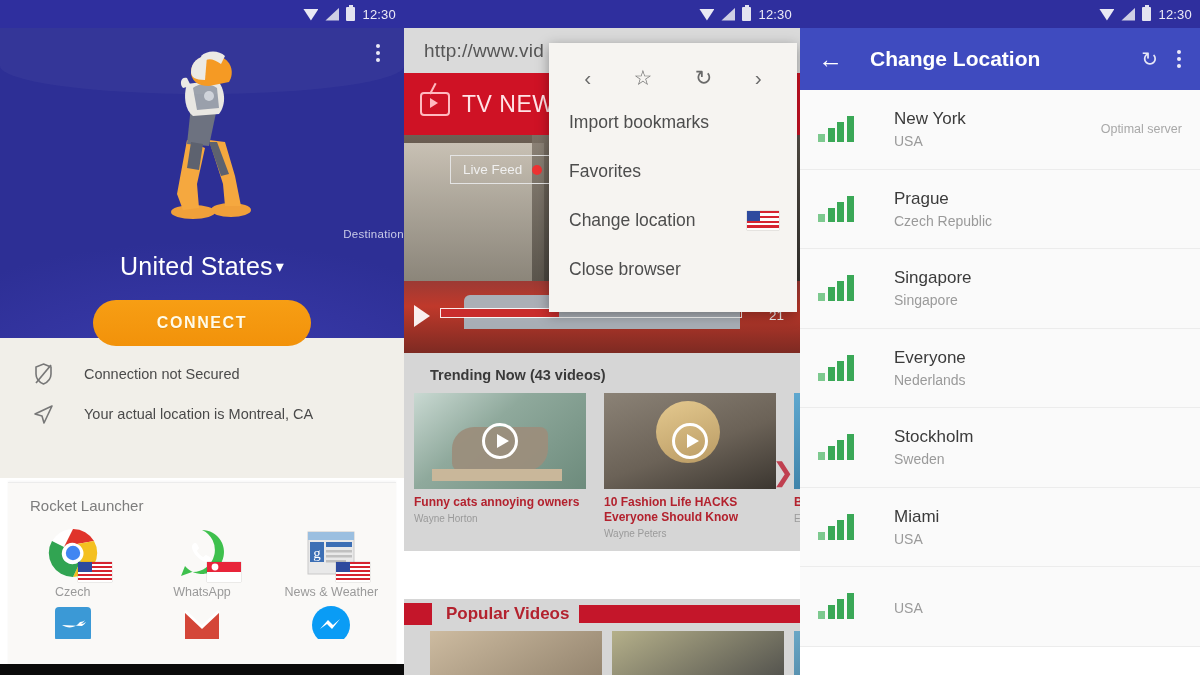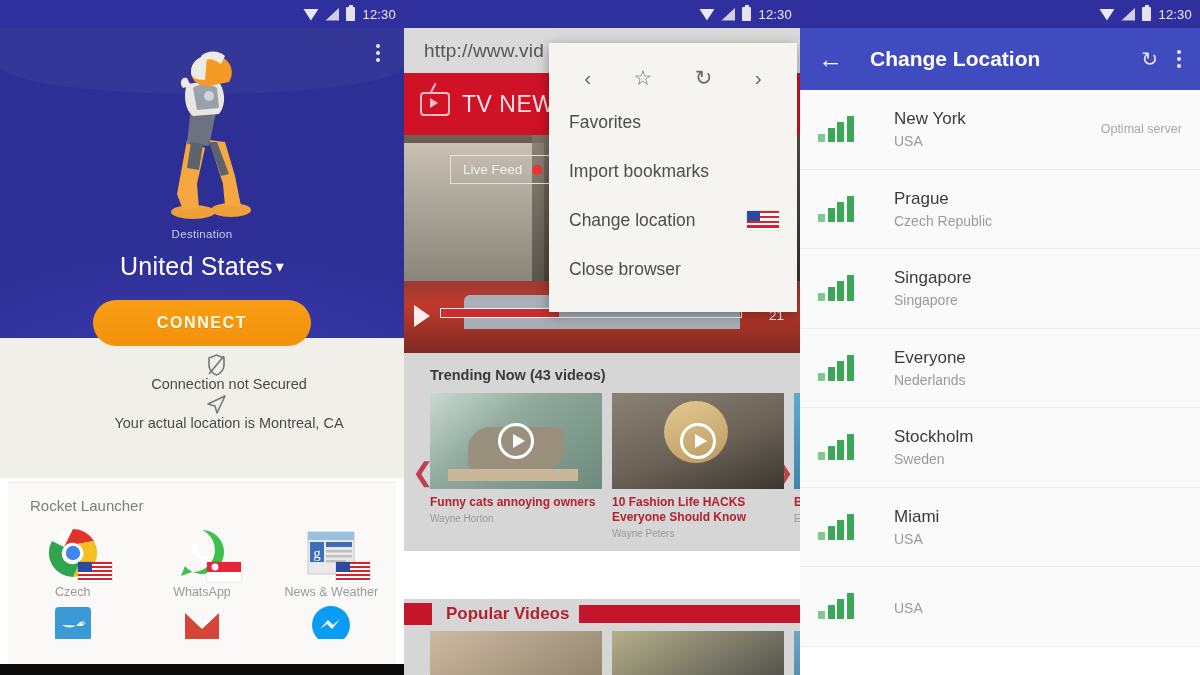--- a/index.html
+++ b/index.html
@@ -59,42 +59,42 @@
     display: flex; flex-direction: column; gap: 3px; z-index: 5;
     padding: 4px;
   }
   .vpn-dots i { width: 4px; height: 4px; border-radius: 50%; background: #e9e9f7; display:block; }
 
   .mascot { position: absolute; left: 0; right: 0; top: 16px; height: 190px;
             display: flex; justify-content: center; }
   .mascot svg { display:block; }
 
   .dest-label {
-    position:absolute; top: 200px; left:0; right:0; text-align:center;
+    position:absolute; top: 200px; left:0; right:0; text-align:right;
     color:#c9cbe8; font-size: 11.5px; letter-spacing: .3px;
   }
   .dest-value {
     position:absolute; top: 224px; left:0; right:0; text-align:center;
     color:#ffffff; font-size: 25px; font-weight: 400; letter-spacing: .2px;
   }
   .dest-caret { font-size: 16px; color:#fff; margin-left:3px; vertical-align: 3px;}
   .connect-btn {
     position:absolute; top: 272px; left: 50%; transform: translateX(-50%);
     width: 218px; height: 46px; border-radius: 26px;
     background: linear-gradient(180deg,#f79e14,#f2920a);
     color:#fffbe8; font-size: 16px; font-weight: 700; letter-spacing: 1.6px;
     display:flex; align-items:center; justify-content:center;
     border: none; cursor: pointer; font-family:"Liberation Sans", sans-serif;
     text-shadow: 0 1px 0 rgba(0,0,0,.08);
   }
 
   .status-list {
     background:#f1efe9; padding: 16px 0 14px 0; height: 140px;
   }
-  .status-row { display:flex; align-items:center; height: 40px; padding-left: 28px; flex-direction: column; }
+  .status-row { display:flex; align-items:center; height: 40px; padding-left: 28px; }
   .status-ico { width: 30px; display:flex; justify-content:center; color:#656565; }
   .status-txt { font-size: 14.5px; color:#4a4a4a; margin-left: 26px; }
 
   .launcher {
     margin: 4px 8px 0 8px; background:#faf9f7;
     border-top:1px solid #ececec; padding: 14px 0 0 0; height: 190px;
     box-shadow: 0 -1px 2px rgba(0,0,0,.04);
   }
   .launcher-title { font-size: 15px; color:#7d7d7d; padding-left: 22px; margin-bottom: 12px;}
   .apps-grid { display:grid; grid-template-columns: repeat(3,1fr); row-gap: 6px; }
@@ -145,21 +145,21 @@
      border-top:11px solid transparent; border-bottom:11px solid transparent;}
   .vtrack { position:absolute; left:36px; right:58px; bottom:35px; height:10px;
      border:1.6px solid rgba(255,255,255,.9); }
   .vtrack i { position:absolute; left:0; top:0; bottom:0; width:118px; background:#c92d2d; display:block;}
   .vtime { position:absolute; right:16px; bottom:30px; color:#f2f2f2; font-size:13.5px;}
 
   .trending {
     background:#d6d6d6; padding: 14px 0 12px 0; position:relative;
   }
   .tr-title { font-size:14.5px; color:#3a3a3a; font-weight:700; padding-left:26px; margin-bottom:10px; }
-  .tr-row { display:flex; gap: 10px; padding-left: 26px; }
+  .tr-row { display:flex; gap: 18px; padding-left: 10px; }
   .tr-card { width: 172px; flex: 0 0 auto; }
   .tr-thumb { width:100%; height:96px; position:relative; overflow:hidden; }
   .tr-thumb.c1 { background: linear-gradient(140deg,#c9d9d2 0%, #8fa99c 40%, #6d8b7c 100%);}
   .tr-thumb.c2 { background: linear-gradient(160deg,#8b8276 0%, #6b6257 55%, #3b3630 100%);}
   .tr-thumb.c3 { background: linear-gradient(160deg,#5fa8cf 0%, #2f6f94 100%);}
   .thumb-cat{position:absolute;left:38px;bottom:18px;width:96px;height:44px;
      background:#9b8e7c;border-radius:22px 8px 22px 8px;opacity:.95;}
   .thumb-shelf{position:absolute;left:18px;bottom:8px;width:130px;height:12px;background:#c9b79a;}
   .thumb-head{position:absolute;left:52px;top:8px;width:64px;height:62px;border-radius:50%;
      background:linear-gradient(160deg,#e4c98f,#b99a63);}
@@ -475,24 +475,24 @@
     </div>
 
     <div class="menu">
       <div class="menu-icons">
         <div>‹</div>
         <div>☆</div>
         <div>↻</div>
         <div>›</div>
       </div>
       <div class="menu-item">
+        <span>Import bookmarks</span>
+      </div>
+      <div class="menu-item">
         <span>Favorites</span>
-      </div>
-      <div class="menu-item">
-        <span>Import bookmarks</span>
       </div>
       <div class="menu-item">
         <span>Change location</span>
         <span class="us-flag"></span>
       </div>
       <div class="menu-item">
         <span>Close browser</span>
       </div>
     </div>
   </div>

